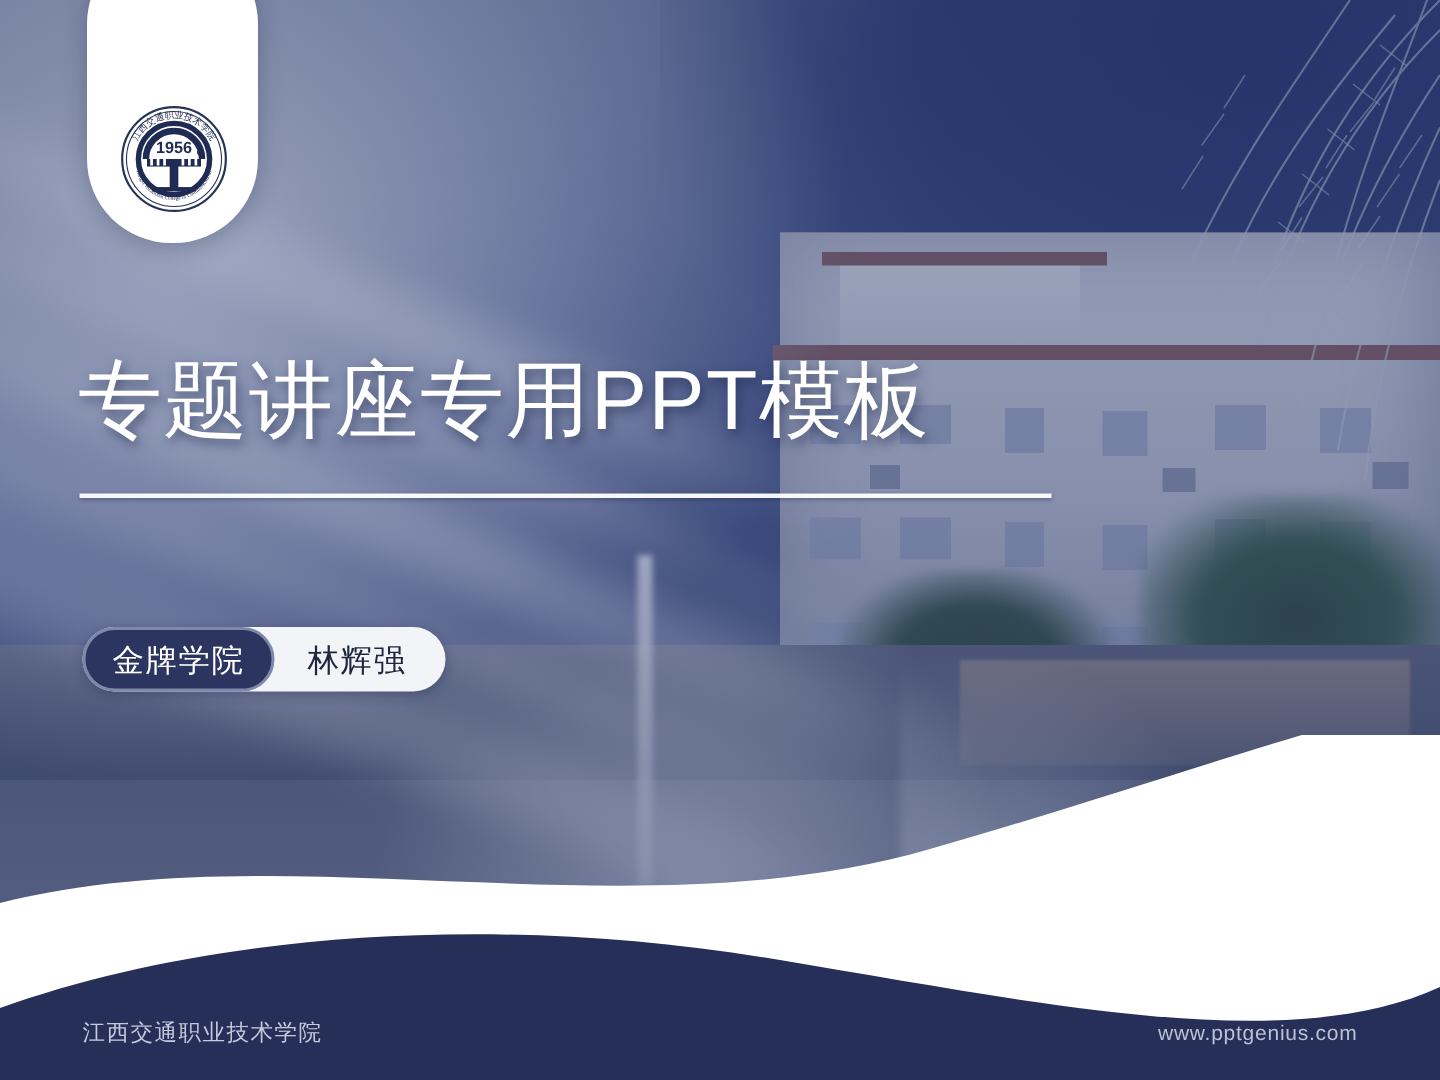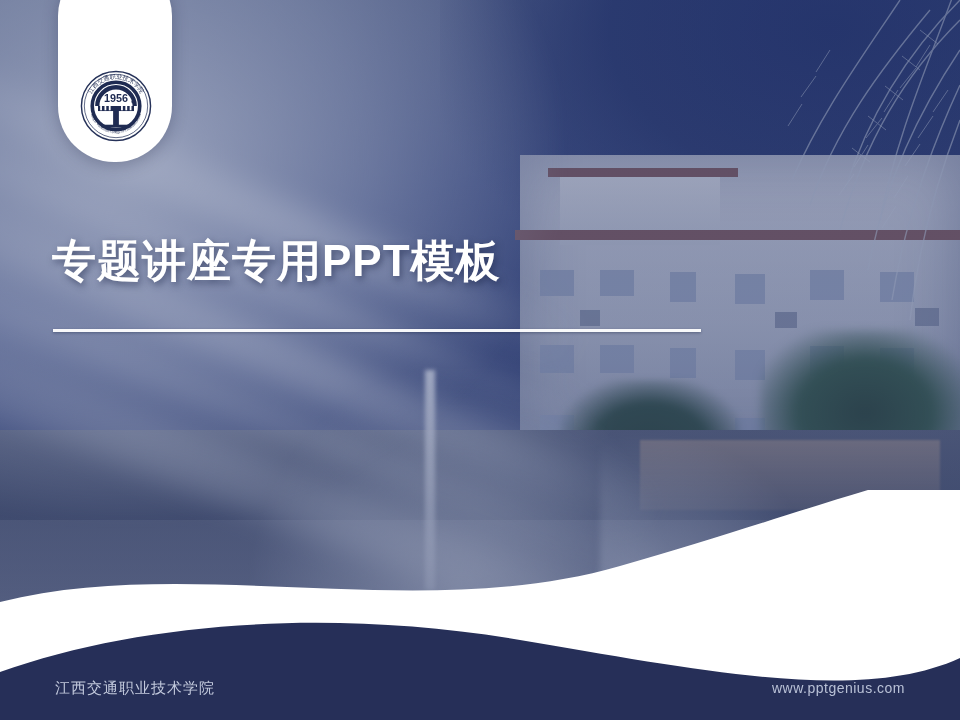--- a/index.html
+++ b/index.html
@@ -118,21 +118,21 @@
     border-radius:56px;
     box-shadow:0 4px 16px rgba(20,30,60,.28);
   }
   .logo-mark{
     position:absolute;left:80px;top:70px;width:72px;height:72px;
   }
 
   
   .title{
     position:absolute;left:52px;top:236px;
-    font-size:44px;font-weight:bold;color:#ffffff;
+    font-size:56px;font-weight:normal;color:#ffffff;
     letter-spacing:1px;line-height:1.12;
     text-shadow:2px 3px 7px rgba(25,35,70,.55);
     white-space:nowrap;
   }
   .rule{
     position:absolute;left:53px;top:329px;width:648px;height:3px;
     background:#ffffff;opacity:.95;
     box-shadow:0 1px 3px rgba(20,30,60,.4);
   }
   .subtitle{
@@ -297,20 +297,24 @@
       <textPath href="#arcTop" startOffset="50%" text-anchor="middle">江西交通职业技术学院</textPath>
     </text>
     <text font-size="5" fill="#1f2b52" font-family="'Liberation Serif',serif">
       <textPath href="#arcBot" startOffset="50%" text-anchor="middle">Jiangxi Vocational College of Communications</textPath>
     </text>
   </svg>
 
   <div class="title">专题讲座专用PPT模板</div>
   <div class="rule"></div>
 
+  <div class="badge">
+    <div class="badge-tag">金牌学院</div>
+    <div class="badge-name">林辉强</div>
+  </div>
 
   <svg class="waves" viewBox="0 0 960 230" preserveAspectRatio="none">
 
     <path d="M0,126 C190,78 420,148 620,90 C760,50 880,6 960,-10 L960,230 L0,230 Z" fill="#c3c9d8"></path>
 
     <path d="M0,112 C190,64 420,134 620,76 C760,36 880,-8 960,-24 L960,230 L0,230 Z" fill="#ffffff"></path>
 
     <path d="M0,182 C140,132 330,118 520,150 C700,180 860,214 960,168 L960,230 L0,230 Z" fill="#262f58"></path>
     <rect x="0" y="196" width="960" height="34" fill="#262f58"></rect>
   </svg>

